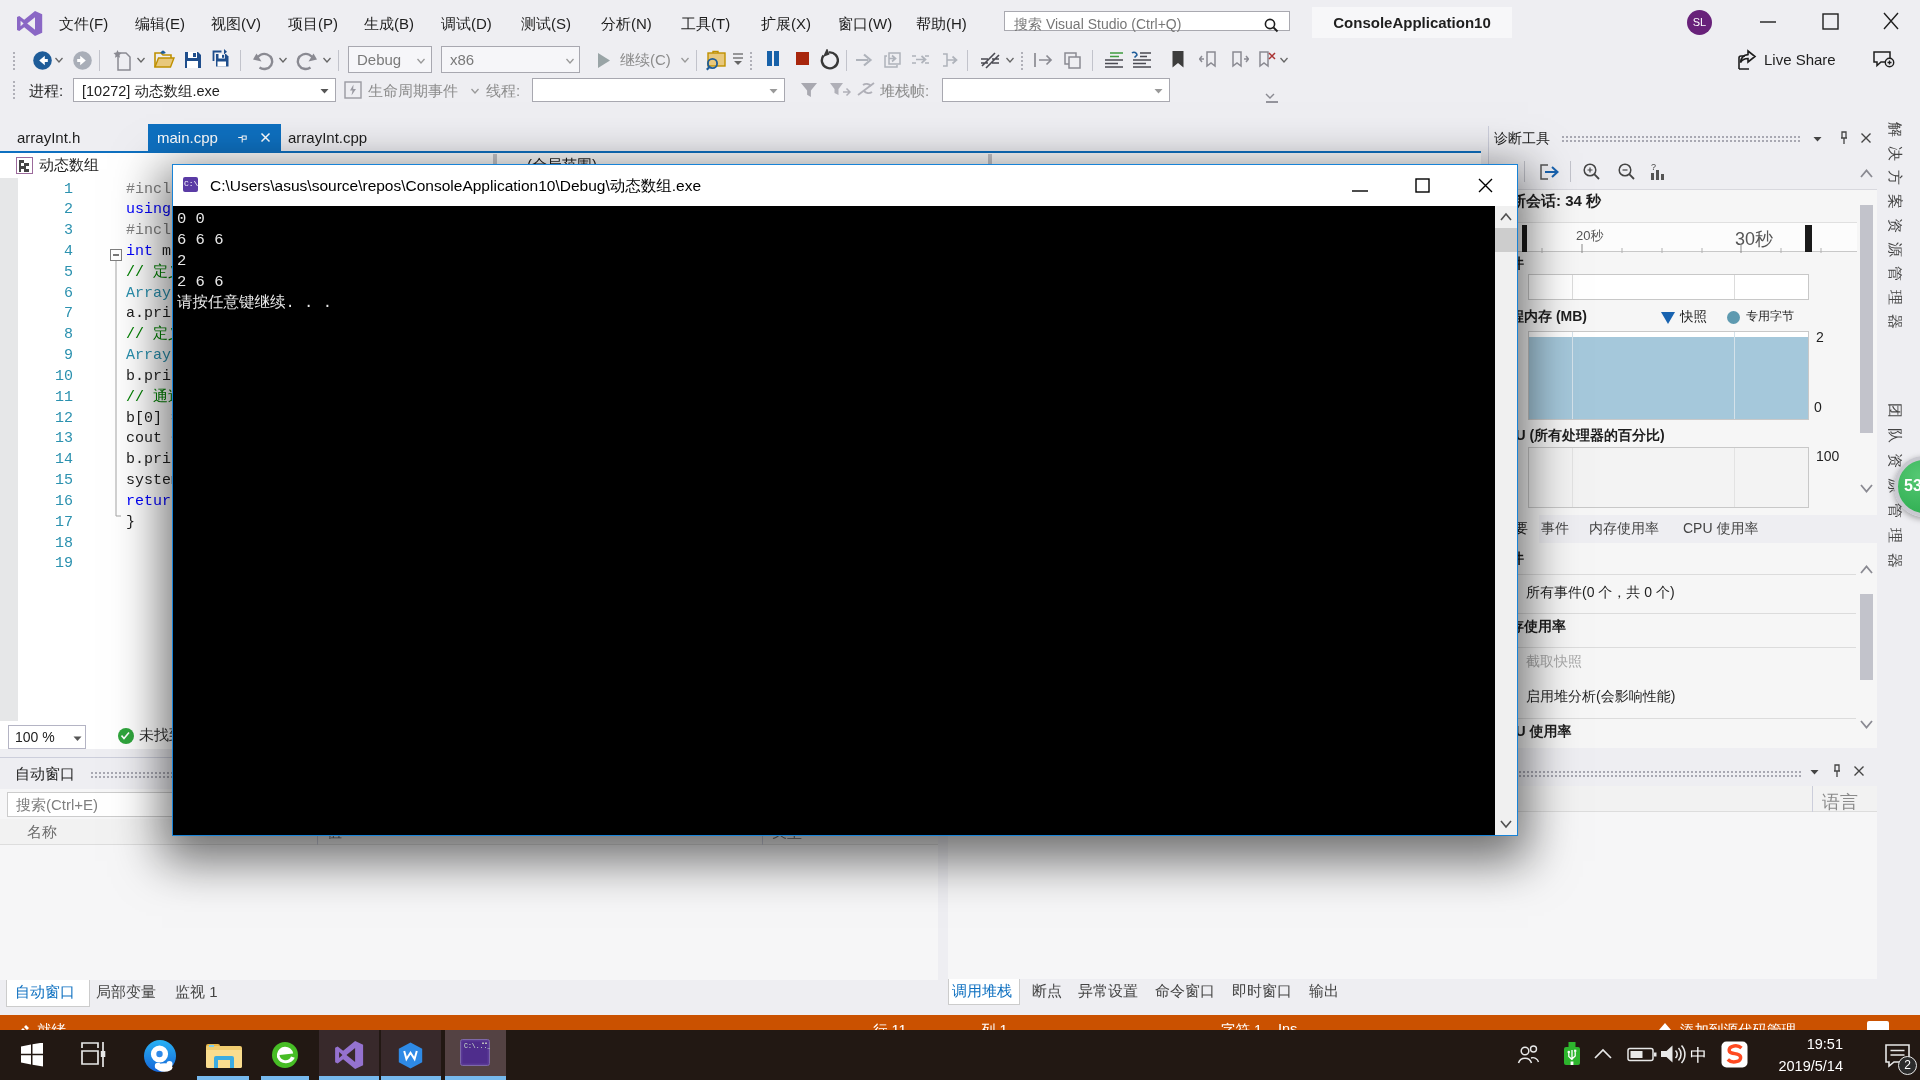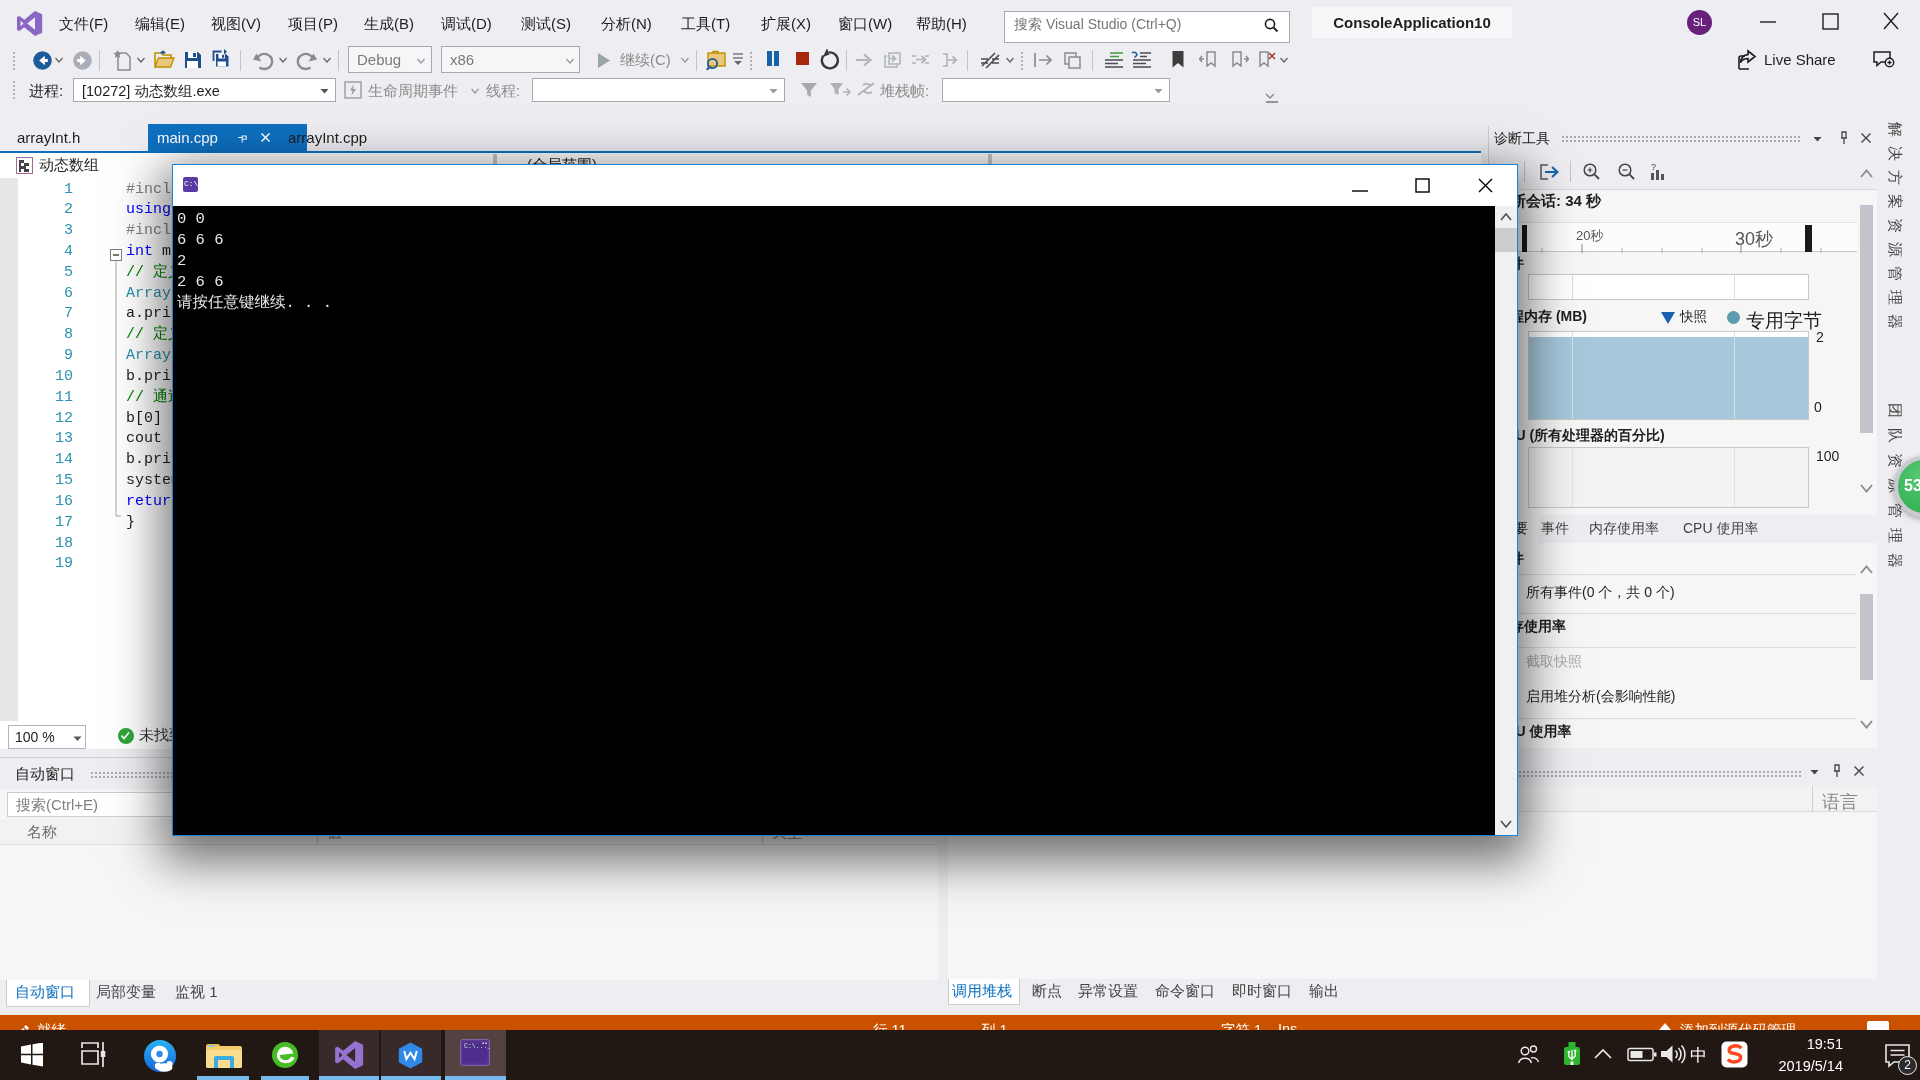--- a/index.html
+++ b/index.html
@@ -28,21 +28,21 @@
       <span class="abs" style="left:229px;top:15px">项目(P)</span>
       <span class="abs" style="left:305px;top:15px">生成(B)</span>
       <span class="abs" style="left:382px;top:15px">调试(D)</span>
       <span class="abs" style="left:462px;top:15px">测试(S)</span>
       <span class="abs" style="left:542px;top:15px">分析(N)</span>
       <span class="abs" style="left:622px;top:15px">工具(T)</span>
       <span class="abs" style="left:702px;top:15px">扩展(X)</span>
       <span class="abs" style="left:779px;top:15px">窗口(W)</span>
       <span class="abs" style="left:857px;top:15px">帮助(H)</span>
     </div>
-  <div class="abs" style="left:1004px;top:11px;width:286px;height:32px;background:#fff;border:1px solid #a9a9b0">
+  <div class="abs" style="left:1004px;top:11px;width:286px;height:20px;background:#fff;border:1px solid #a9a9b0">
     <span class="abs" style="left:9px;top:4px;font-size:14px;color:#777">搜索 Visual Studio (Ctrl+Q)</span>
     <svg class="abs" style="left:258px;top:5px" width="16" height="16" viewBox="0 0 16 16">
         <circle cx="7" cy="7" r="4.6" fill="none" stroke="#1e1e1e" stroke-width="1.6"></circle>
         <line x1="10.5" y1="10.5" x2="14.5" y2="14.5" stroke="#1e1e1e" stroke-width="1.8"></line>
       </svg>
   </div>
   <div class="abs" style="left:1312px;top:7px;width:200px;height:31px;background:#f7f7f9;text-align:center;font-size:15px;font-weight:bold;line-height:31px">ConsoleApplication10</div>
   <div class="abs" style="left:1687px;top:10px;width:25px;height:25px;border-radius:50%;background:#68217a;color:#fff;font-size:11px;text-align:center;line-height:25px">SL</div>
   <svg class="abs" style="left:1745px;top:0" width="175" height="44" viewBox="0 0 175 44">
     <line x1="15" y1="22" x2="31" y2="22" stroke="#1e1e1e" stroke-width="1.4"></line>
@@ -259,21 +259,21 @@
       </svg>
     </div>
   <svg class="abs" style="left:1264px;top:16px" width="16" height="12" viewBox="0 0 16 12">
       <path d="M2 1 L6 5 L10 1" fill="none" stroke="#8a8a92" stroke-width="1.4"></path>
       <path d="M2 9 h12" stroke="#8a8a92" stroke-width="1.8"></path>
     </svg>
 </div>
 
 <div class="abs" style="left:0;top:124px;width:1481px;height:29px;background:#eeeef2">
   <div class="abs" style="left:0;top:0;width:120px;height:26px;font-size:15px;color:#1e1e1e;padding:5px 0 0 17px">arrayInt.h</div>
-  <div class="abs" style="left:148px;top:0;width:159px;height:27px;background:#0e70c0;color:#fff;font-size:15px;padding:5px 0 0 9px">main.cpp
+  <div class="abs" style="left:148px;top:0;width:133px;height:27px;background:#0e70c0;color:#fff;font-size:15px;padding:5px 0 0 9px">main.cpp
     <svg class="abs" style="left:87px;top:8px" width="12" height="12" viewBox="0 0 12 12">
         <path d="M5 1 h4 v5 h-4 z M7 6 v5 M5 6 h8" transform="rotate(90 6 6) scale(0.8)" fill="none" stroke="#fff" stroke-width="1.3"></path>
       </svg>
     <svg class="abs" style="left:112px;top:8px" width="11" height="11" viewBox="0 0 11 11">
         <path d="M1.5 1.5 L9.5 9.5 M9.5 1.5 L1.5 9.5" stroke="#fff" stroke-width="1.5"></path>
       </svg>
   </div>
   <div class="abs" style="left:281px;top:0;width:130px;height:26px;font-size:15px;color:#1e1e1e;padding:5px 0 0 7px">arrayInt.cpp</div>
   <div class="abs" style="left:0;top:26.5px;width:1481px;height:2.5px;background:#0e70c0"></div>
 </div>
@@ -414,21 +414,21 @@
   <div class="abs" style="left:39px;top:148px;width:281px;height:26px;background:#fff;border:1px solid #c8c8c8">
     <div class="vsep" style="left:43px;top:0;height:24px;background:#dcdcdc"></div>
     <div class="vsep" style="left:205px;top:0;height:24px;background:#dcdcdc"></div>
   </div>
   <span class="abs" style="left:7px;top:182px;font-size:14px;font-weight:bold">进程内存 (MB)</span>
   <svg class="abs" style="left:172px;top:186px" width="14" height="12" viewBox="0 0 14 12">
       <path d="M0 0 h14 L7 12 Z" fill="#1863b0"></path>
     </svg>
   <span class="abs" style="left:191px;top:182px;font-size:13.5px">快照</span>
   <div class="abs" style="left:238px;top:185px;width:13px;height:13px;border-radius:50%;background:#5e9ab0"></div>
-  <span class="abs" style="left:257px;top:182px;font-size:19px">专用字节</span>
+  <span class="abs" style="left:257px;top:182px;font-size:12px">专用字节</span>
   <div class="abs" style="left:39px;top:205px;width:281px;height:89px;background:#fff;border:1px solid #c8c8c8">
     <div class="abs" style="left:0px;top:5px;width:279px;height:82px;background:#a5c8db"></div>
     <div class="vsep" style="left:43px;top:0;height:87px;background:#d4e2ea"></div>
     <div class="vsep" style="left:205px;top:0;height:87px;background:#d4e2ea"></div>
   </div>
   <span class="abs" style="left:327px;top:203px;font-size:14px">2</span>
   <span class="abs" style="left:325px;top:273px;font-size:14px">0</span>
   <span class="abs" style="left:7px;top:301px;font-size:14px;font-weight:bold">CPU (所有处理器的百分比)</span>
   <div class="abs" style="left:39px;top:321px;width:281px;height:61px;background:#f3f3f3;border:1px solid #c8c8c8">
     <div class="vsep" style="left:43px;top:0;height:59px;background:#e2e2e2"></div>
@@ -645,20 +645,21 @@
       <path d="M2 1 h23 v17 h-15 l-5 4 v-4 h-3 z" fill="none" stroke="#e8e8e8" stroke-width="1.6"></path>
       <path d="M6.5 6.5 h14 M6.5 11 h14" stroke="#e8e8e8" stroke-width="1.5"></path>
     </svg>
   <div class="abs" style="left:1898px;top:26px;width:19px;height:19px;border-radius:50%;background:#2b2b2b;border:1.5px solid #e8e8e8;color:#fff;font-size:12px;text-align:center;line-height:16px">2</div>
 </div>
 
 <div class="abs" id="console" style="left:172px;top:164px;width:1346px;height:672px;background:#000;border:1px solid #1883d7;box-shadow:0 15px 45px 10px rgba(0,0,0,0.55)">
   <div class="abs" style="left:0;top:0;width:1344px;height:41px;background:#fff">
     <div class="abs" style="left:10px;top:12px;width:15px;height:15px;background:#5a3ba5;border-radius:2px"></div>
     <span class="abs" style="left:11px;top:14px;font-size:8px;color:#fff;font-family:'Liberation Mono',monospace">C:\</span>
+    <span class="abs" style="left:37px;top:11px;font-size:15.5px;color:#000">C:\Users\asus\source\repos\ConsoleApplication10\Debug\动态数组.exe</span>
     <svg class="abs" style="left:1170px;top:12px" width="155" height="18" viewBox="0 0 155 18">
       <line x1="9" y1="14" x2="25" y2="14" stroke="#000" stroke-width="1.4"></line>
       <rect x="73" y="2" width="13" height="13" fill="none" stroke="#000" stroke-width="1.4"></rect>
       <path d="M136 2 L149 15 M149 2 L136 15" stroke="#000" stroke-width="1.4"></path>
     </svg>
   </div>
   <div class="abs" id="constext" style="left:4px;top:44px;font-size:15.5px;line-height:21px;color:#e8e8e8;font-family:'Liberation Mono',monospace;white-space:pre">0 0
 6 6 6
 2
 2 6 6

